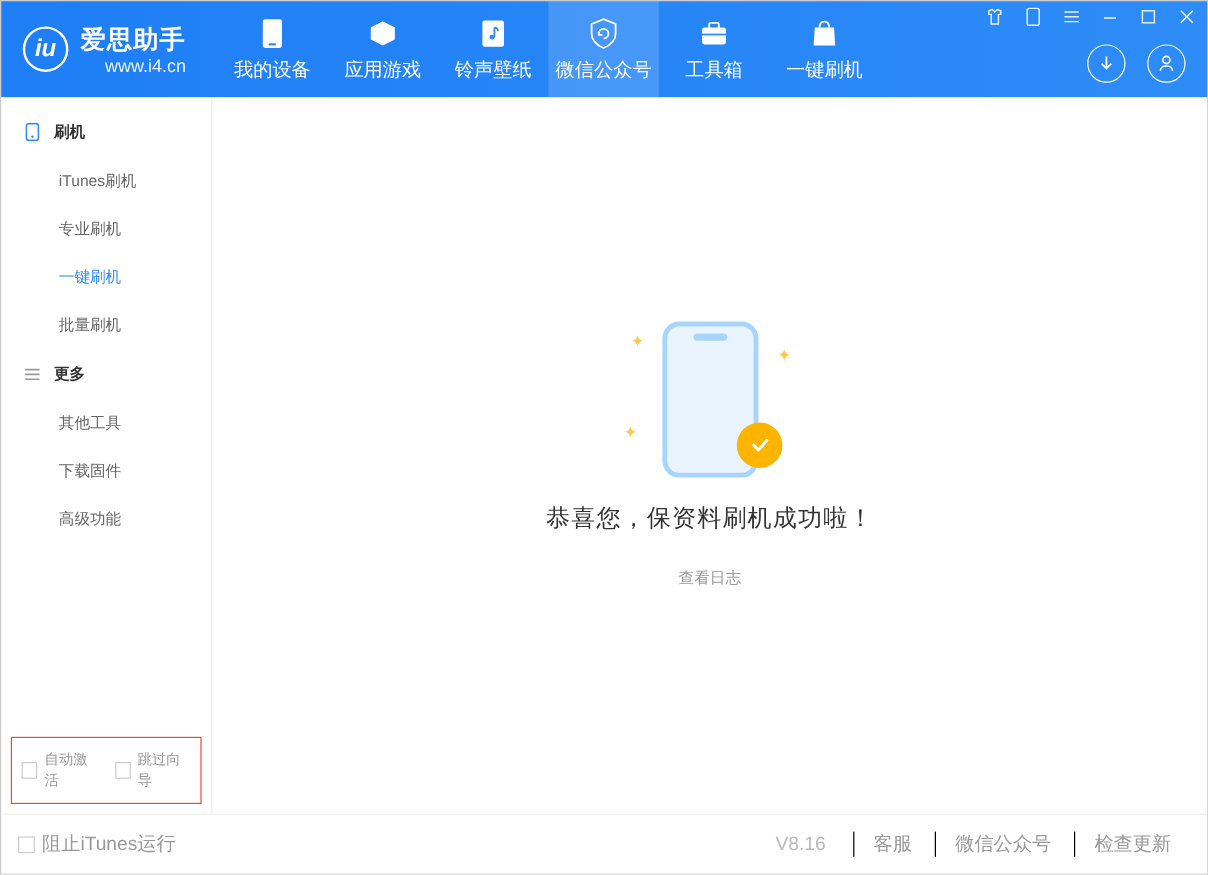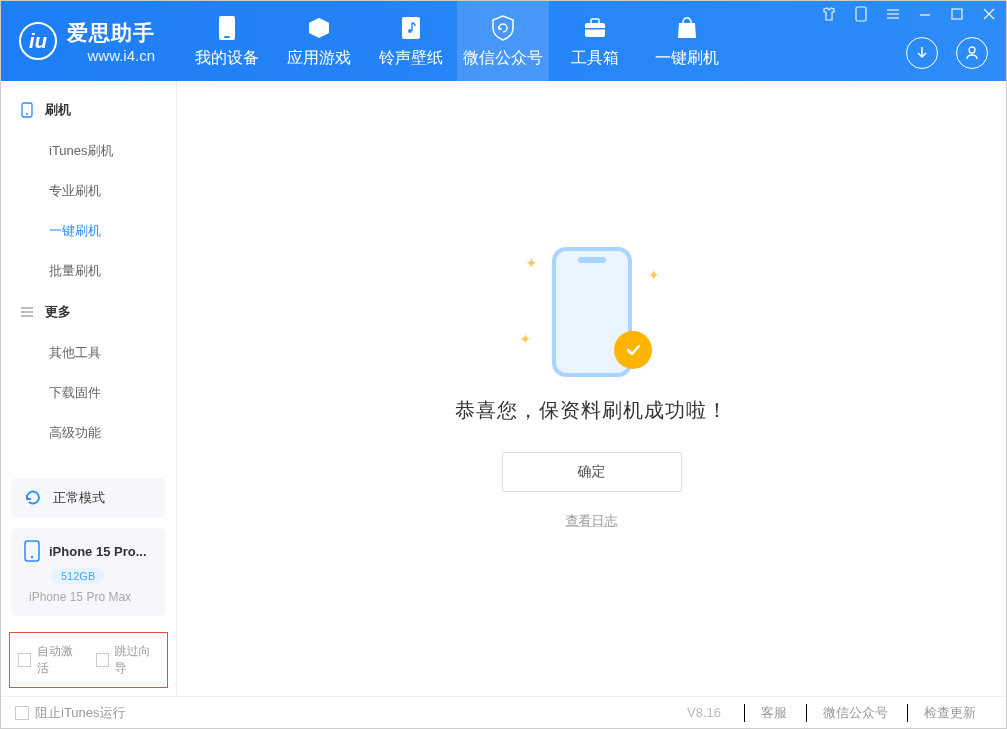--- a/index.html
+++ b/index.html
@@ -55,24 +55,24 @@
     .phone-shape { width: 80px; height: 130px; border: 4px solid #a8d5ff; border-radius: 14px; background: #eaf4ff; margin: 0 auto; position: relative; }
     .phone-notch { width: 28px; height: 6px; background: #a8d5ff; border-radius: 3px; position: absolute; top: 6px; left: 50%; transform: translateX(-50%); }
     .check-badge { width: 38px; height: 38px; background: #ffb400; border-radius: 50%; position: absolute; bottom: 8px; right: 20px; display: flex; align-items: center; justify-content: center; }
     .sparkle { position: absolute; color: #ffc94d; font-size: 14px; }
     .sparkle.s1 { top: 8px; left: 14px; }
     .sparkle.s2 { top: 20px; right: 12px; }
     .sparkle.s3 { bottom: 30px; left: 8px; }
     
     .success-title { font-size: 20px; color: #333; margin-bottom: 28px; letter-spacing: 1px; }
     .ok-btn { width: 180px; height: 40px; border: 1px solid #ddd; background: white; font-size: 14px; cursor: pointer; border-radius: 2px; color: #555; margin-bottom: 20px; }
-    .view-log { color: #999; font-size: 13px; cursor: pointer; text-decoration: underline; text-decoration-color: #ccc; }
-    
-    
-    .footer { height: 32px; border-top: 1px solid #eee; display: flex; align-items: center; padding: 0 14px; font-size: 13px; color: #999; }
+    .view-log { color: #999; font-size: 13px; cursor: pointer; text-decoration-color: #ccc; }
+    
+    
+    .footer { height: 50px; border-top: 1px solid #eee; display: flex; align-items: center; padding: 0 14px; font-size: 16px; color: #999; }
     .footer-left { display: flex; align-items: center; gap: 6px; cursor: pointer; }
     .footer-right { margin-left: auto; display: flex; align-items: center; gap: 3px; }
     .fr-item { padding: 0 16px; cursor: pointer; border-left: 1px solid #000000; }
     .fr-item:first-child { border-left: none; }
     .version { margin-right: 20px; color: #bbb; }
   </style>
 </head>
 <body>
 
 <div class="window">
@@ -218,40 +218,20 @@
               <line x1="2" y1="8" x2="14" y2="8" stroke="#999" stroke-width="1.3"></line>
               <line x1="2" y1="12" x2="14" y2="12" stroke="#999" stroke-width="1.3"></line>
             </svg>
           <span>更多</span>
         </div>
         <div class="side-item">其他工具</div>
         <div class="side-item">下载固件</div>
         <div class="side-item">高级功能</div>
       </div>
 
-      <div class="side-bottom">
-        <div class="mode-box">
-          <svg class="mode-icon" viewBox="0 0 20 20">
-              <path d="M4 10 A6 6 0 1 1 6 14" fill="none" stroke="#2e8cf8" stroke-width="1.8"></path>
-              <path d="M4 7 L4 11 L8 11" fill="none" stroke="#2e8cf8" stroke-width="1.8"></path>
-            </svg>
-          <span style="color:#333;font-weight:500;">正常模式</span>
-        </div>
-        <div class="device-box">
-          <div class="device-header">
-            <svg width="18" height="22" viewBox="0 0 18 22">
-                <rect x="2" y="1" width="14" height="20" rx="2.5" fill="none" stroke="#2e8cf8" stroke-width="1.5"></rect>
-                <circle cx="9" cy="17" r="1.2" fill="#2e8cf8"></circle>
-              </svg>
-            <span class="device-name">iPhone 15 Pro...</span>
-          </div>
-          <div class="storage-badge">512GB</div>
-          <div class="device-model">iPhone 15 Pro Max</div>
-        </div>
-      </div>
 
       <div class="red-box">
         <div class="checkbox-row">
           <div class="cb"></div>
           <span>自动激活</span>
         </div>
         <div class="checkbox-row">
           <div class="cb"></div>
           <span>跳过向导</span>
         </div>
@@ -266,21 +246,20 @@
         <div class="phone-shape">
           <div class="phone-notch"></div>
         </div>
         <div class="check-badge">
           <svg width="20" height="20" viewBox="0 0 20 20">
               <path d="M5 10 L9 14 L16 6" fill="none" stroke="white" stroke-width="2.5" stroke-linecap="round" stroke-linejoin="round"></path>
             </svg>
         </div>
       </div>
       <div class="success-title">恭喜您，保资料刷机成功啦！</div>
-      <button class="ok-btn">确定</button>
       <a class="view-log">查看日志</a>
     </div>
   </div>
 
   <div class="footer">
     <div class="footer-left">
       <div class="cb"></div>
       <span>阻止iTunes运行</span>
     </div>
     <div class="footer-right">

